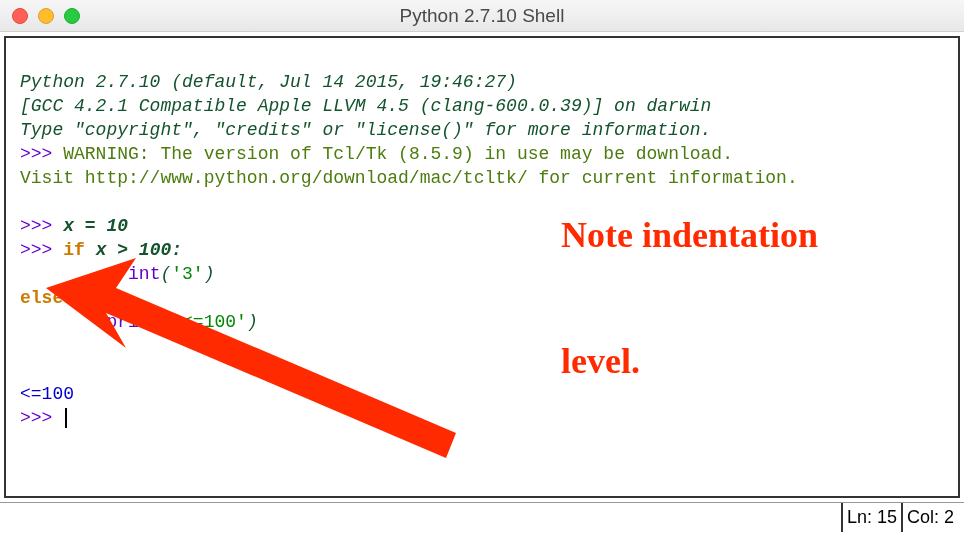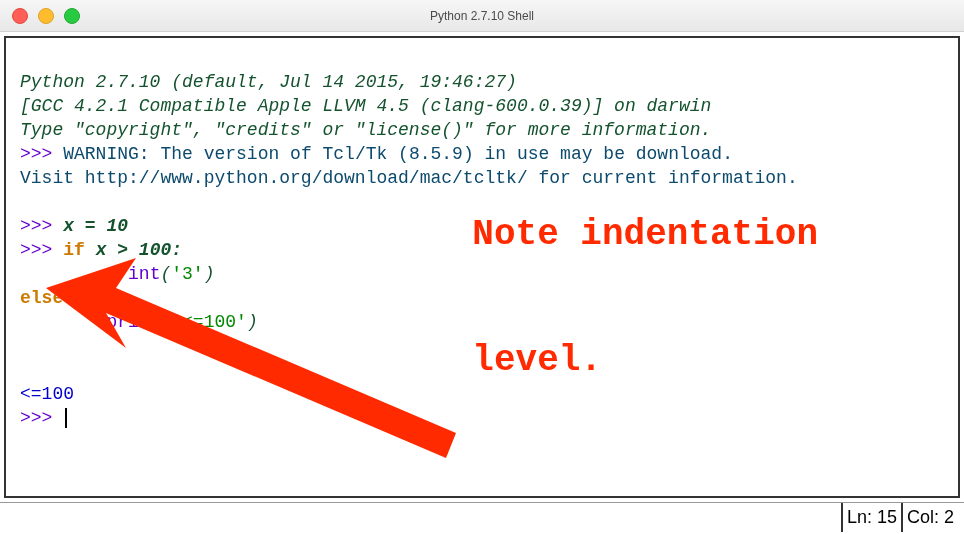--- a/index.html
+++ b/index.html
@@ -28,57 +28,57 @@
       height: 16px;
       border-radius: 50%;
     }
     .tl-red { background: #ff5f57; border: 1px solid #e1483f; }
     .tl-yellow { background: #ffbd2e; border: 1px solid #dfa123; }
     .tl-green { background: #28ca42; border: 1px solid #1dac30; }
     .title {
       position: absolute;
       left: 0; right: 0;
       text-align: center;
-      font-size: 12px;
+      font-size: 19px;
       color: #4a4a4a;
       pointer-events: none;
     }
     .content {
       padding: 8px 14px;
       border: 2px solid #333;
       margin: 4px;
       height: 462px;
       font-family: "Courier New", Courier, monospace;
       font-size: 18px;
       line-height: 24px;
       white-space: pre;
       position: relative;
       overflow: hidden;
     }
     .c-black { color: #14532d; font-style: italic; }
     .c-blue { color: #0000cc; }
     .c-orange { color: #cc7a00; }
-    .c-red { color: #0c4a6e; }
+    .c-red { color: #4d7c0f; }
     .c-green { color: #008800; }
     .c-violet { color: #6600cc; }
     .bold { font-weight: bold; }
     .cursor {
       display: inline-block;
       width: 2px;
       height: 20px;
       background: #000;
       vertical-align: middle;
       margin-left: 2px;
     }
     .annotation {
       position: absolute;
       right: 140px;
       bottom: 30px;
       color: #ff2a00;
-      font-family: Liberation Mono, monospace;
+      font-family: Liberation Serif, serif;
       font-size: 36px;
       font-weight: bold;
       line-height: 42px;
     }
     .arrow {
       position: absolute;
       left: 20px;
       top: 210px;
       pointer-events: none;
     }

